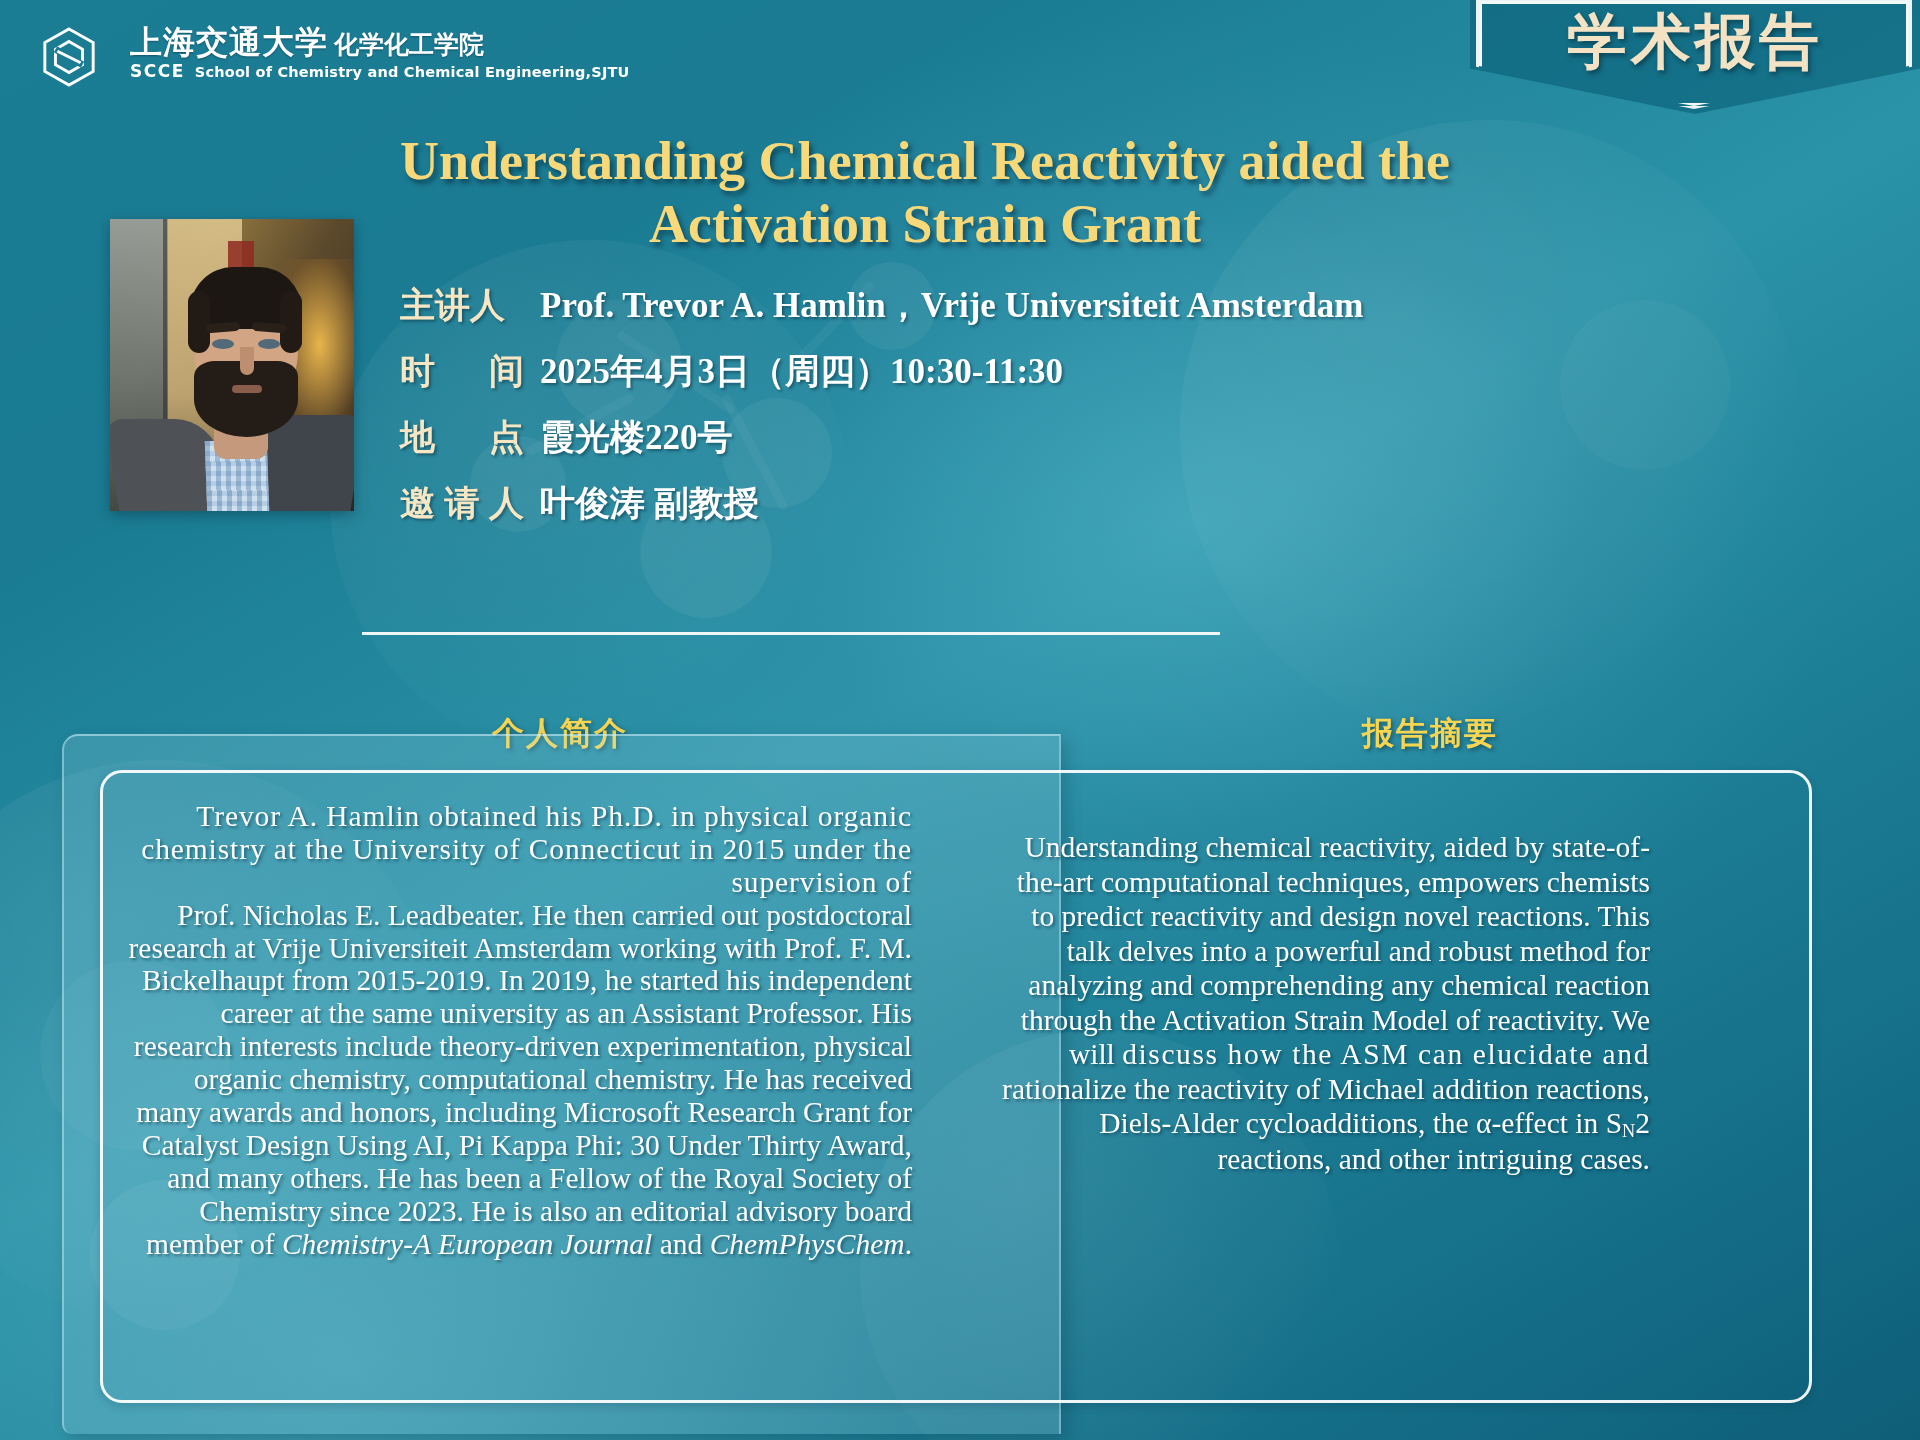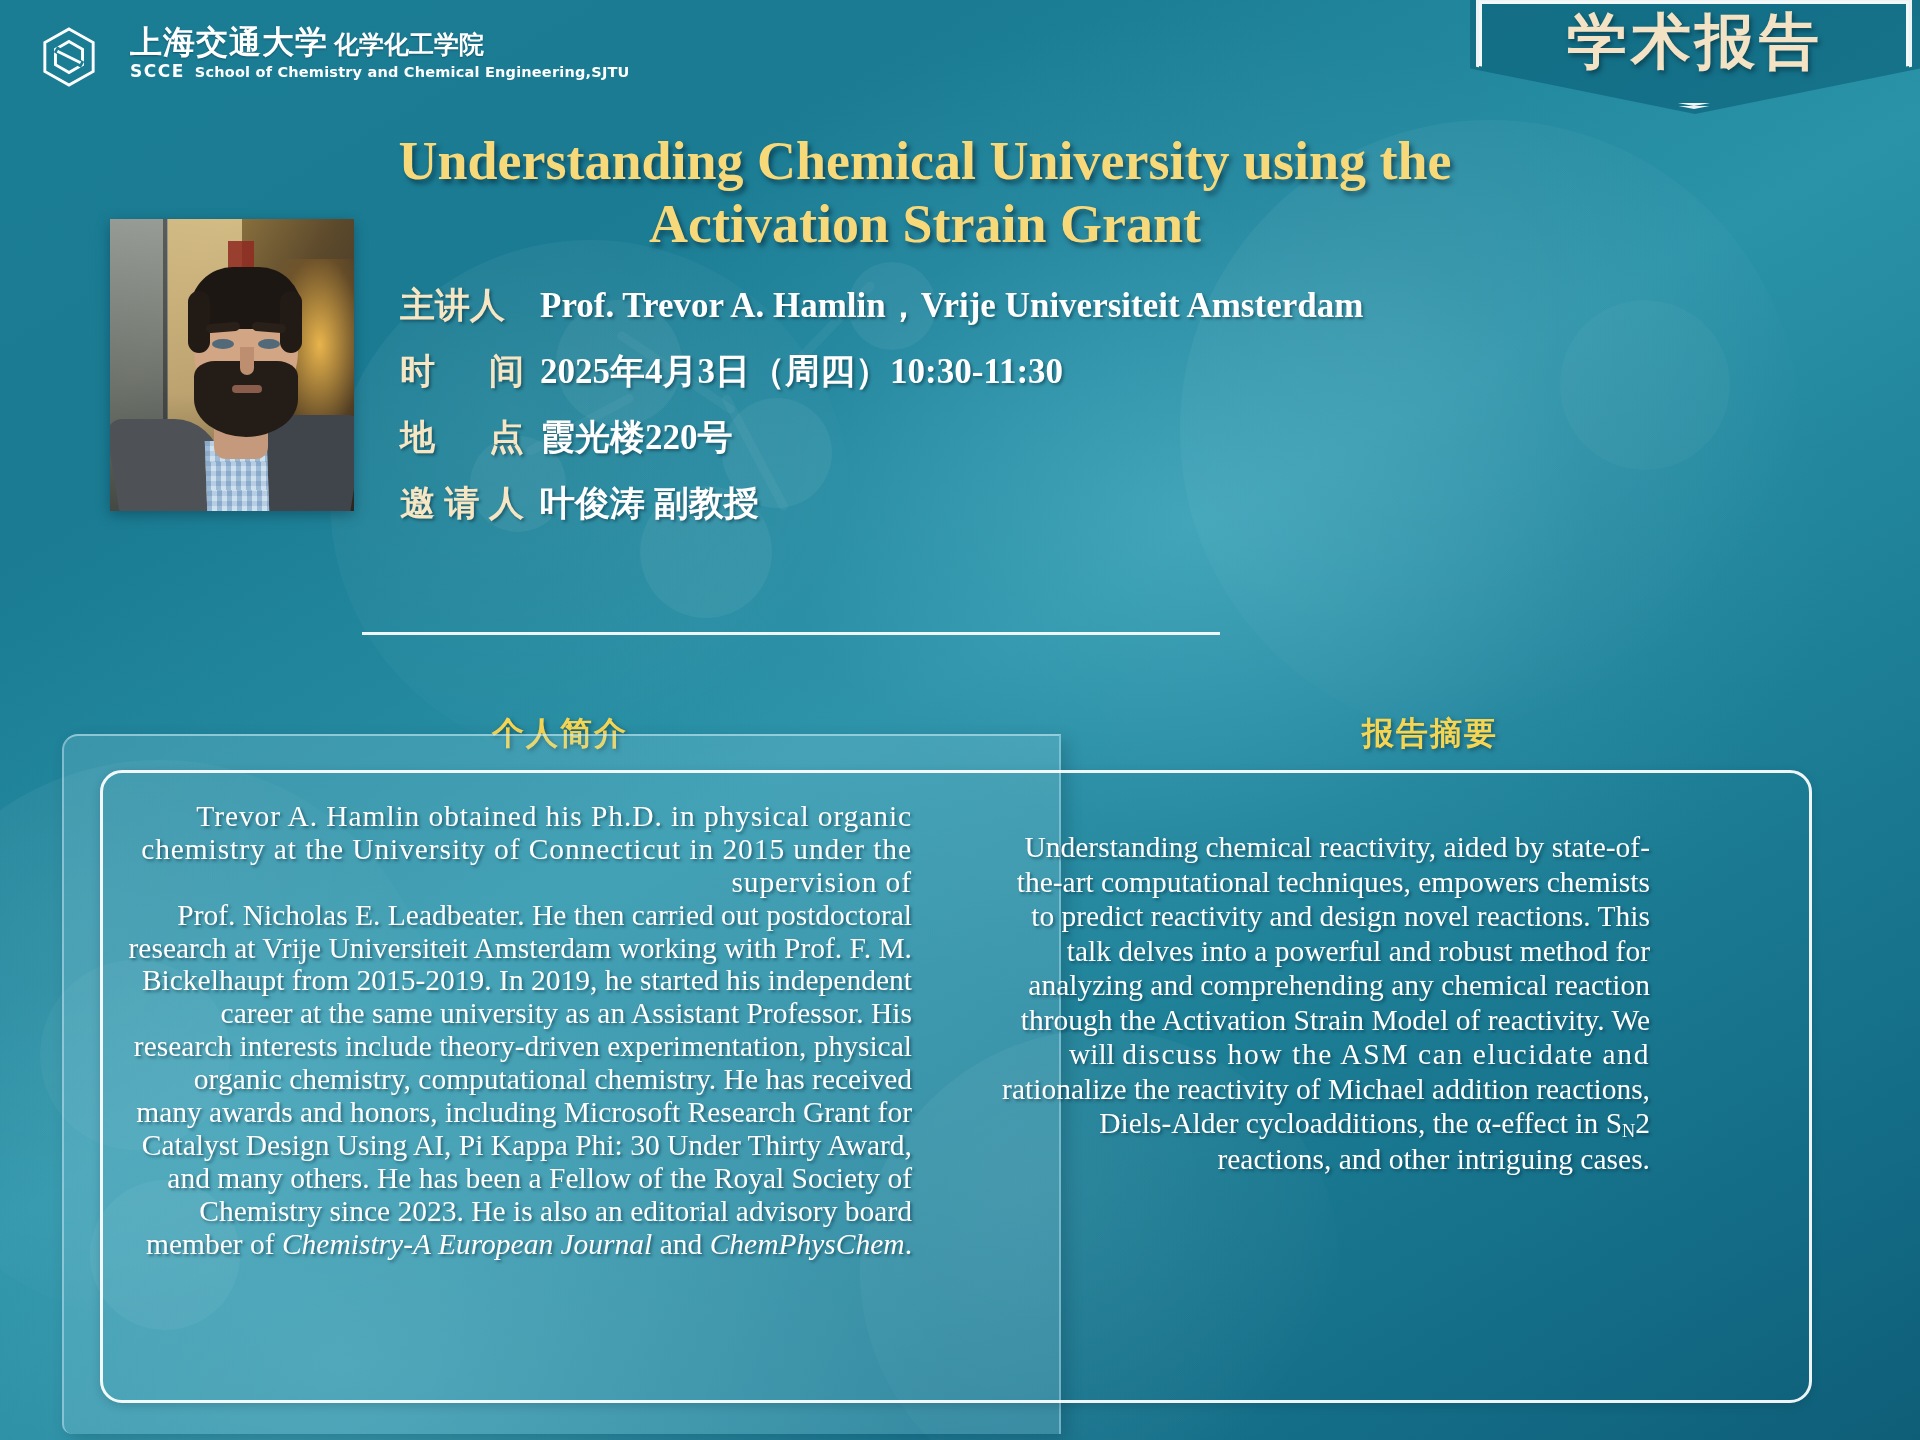--- a/index.html
+++ b/index.html
@@ -195,21 +195,21 @@
     </div>
   </div>
 
   <div id="banner">
     <div class="plate"></div>
     <div class="outline"></div>
     <div class="btext">学术报告</div>
   </div>
 
   <div id="title">
-    <div>Understanding Chemical University using the</div>
+    <div>Understanding Chemical Reactivity aided the</div>
     <div>Activation Strain Grant</div>
   </div>
 
   <div id="photo">
     <div class="pbg"></div>
     <div class="door"></div>
     <div class="doorline"></div>
     <div class="wallpanel"></div>
     <div class="redsign"></div>
     <div class="glow"></div>

